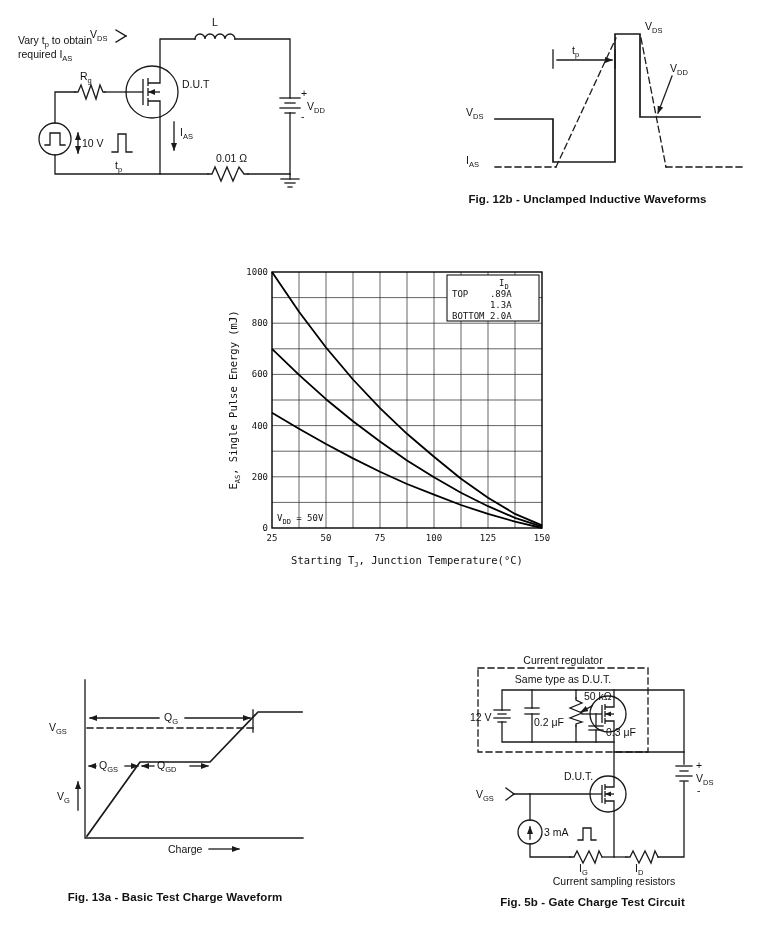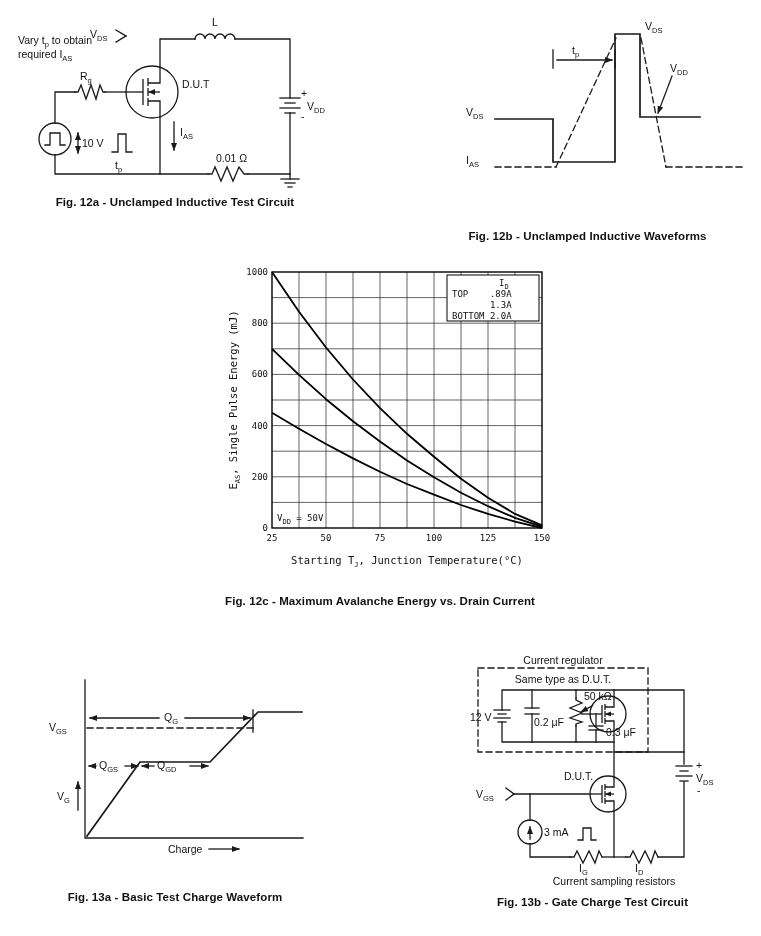--- a/index.html
+++ b/index.html
@@ -104,21 +104,20 @@
     <text class="clbl" x="174" y="74">D.U.T</text>
     <text class="clbl" x="72" y="66"><tspan>R</tspan><tspan class="sub" dy="3">g</tspan></text>
     <text class="clbl" x="74" y="133">10 V</text>
     <text class="clbl" x="107" y="155"><tspan>t</tspan><tspan class="sub" dy="3">p</tspan></text>
     <text class="clbl" x="172" y="122"><tspan>I</tspan><tspan class="sub" dy="3">AS</tspan></text>
     <text class="clbl" x="208" y="148">0.01 Ω</text>
     <text class="clbl" x="293" y="83">+</text>
     <text class="clbl" x="299" y="96"><tspan>V</tspan><tspan class="sub" dy="3">DD</tspan></text>
     <text class="clbl" x="293" y="106">-</text>
   </svg>
-  <div class="caption" style="left:10px; top:196px; width:330px;">Fig. 12a - Unclamped Inductive Test Circuit</div>
 
   <svg class="fig" style="left:420px; top:14px;" width="335" height="178" viewBox="0 0 335 178">
     <path class="ln thick" d="M75,105 H133 V148 H195 V20 H220 V103 H280"></path>
     <g class="ln dash">
       <path d="M75,153 H136"></path>
       <path d="M136,153 L196,24"></path>
       <path d="M221,24 L246,153"></path>
       <path d="M246,153 H325"></path>
     </g>
     <g class="ln">
@@ -126,21 +125,21 @@
       <line x1="195" y1="36" x2="195" y2="54"></line>
       <line x1="137" y1="46" x2="192" y2="46" marker-end="url(#ah)"></line>
     </g>
     <line class="ln" x1="252" y1="62" x2="238" y2="99" marker-end="url(#ah)"></line>
     <text class="clbl" x="152" y="40"><tspan>t</tspan><tspan class="sub" dy="3">p</tspan></text>
     <text class="clbl" x="225" y="16"><tspan>V</tspan><tspan class="sub" dy="3">DS</tspan></text>
     <text class="clbl" x="250" y="58"><tspan>V</tspan><tspan class="sub" dy="3">DD</tspan></text>
     <text class="clbl" x="46" y="102"><tspan>V</tspan><tspan class="sub" dy="3">DS</tspan></text>
     <text class="clbl" x="46" y="150"><tspan>I</tspan><tspan class="sub" dy="3">AS</tspan></text>
   </svg>
-  <div class="caption" style="left:420px; top:193px; width:335px;margin-top:37px;">Fig. 12b - Unclamped Inductive Waveforms</div>
+  <div class="caption" style="left:420px; top:193px; width:335px;">Fig. 12b - Unclamped Inductive Waveforms</div>
 
   <svg class="fig" id="chart-svg" style="left:224px; top:262px;" width="330" height="312" viewBox="0 0 330 312">
       <g stroke="#222" stroke-width="0.7">
         <line x1="75" y1="10" x2="75" y2="266"></line>
         <line x1="102" y1="10" x2="102" y2="266"></line>
         <line x1="129" y1="10" x2="129" y2="266"></line>
         <line x1="156" y1="10" x2="156" y2="266"></line>
         <line x1="183" y1="10" x2="183" y2="266"></line>
         <line x1="210" y1="10" x2="210" y2="266"></line>
         <line x1="237" y1="10" x2="237" y2="266"></line>
@@ -182,21 +181,20 @@
         <rect x="223" y="13" width="92" height="46" fill="#fff" stroke="#000" stroke-width="1"></rect>
         <text x="275" y="24" class="tick"><tspan dy="0">I</tspan><tspan dy="3" class="subsm">D</tspan></text>
         <text x="228" y="35" class="tick" xml:space="preserve" style="white-space: pre;">TOP    .89A</text>
         <text x="228" y="46" class="tick" xml:space="preserve" style="white-space: pre;">       1.3A</text>
         <text x="228" y="57" class="tick" xml:space="preserve" style="white-space: pre;">BOTTOM 2.0A</text>
       </g>
       <text x="53" y="259" class="tick"><tspan dy="0">V</tspan><tspan dy="3" class="subsm">DD</tspan><tspan dy="-3"> = 50V</tspan></text>
       <text x="183" y="302" text-anchor="middle" class="axis"><tspan dy="0">Starting T</tspan><tspan dy="3" class="subsm">J</tspan><tspan dy="-3">, Junction Temperature(°C)</tspan></text>
       <text x="13" y="138" text-anchor="middle" class="axis" transform="rotate(-90 13 138)"><tspan dy="0">E</tspan><tspan dy="3" class="subsm">AS</tspan><tspan dy="-3">, Single Pulse Energy (mJ)</tspan></text>
     </svg>
-  <div class="caption" style="left:160px; top:595px; width:440px;">Fig. 12c - Maximum Avalanche Energy vs. Drain Current</div>
 
   <svg class="fig" style="left:35px; top:658px;" width="290" height="210" viewBox="0 0 290 210">
     <path class="ln" d="M50,22 V180 H268"></path>
     <path class="ln thick" d="M52,178 L105,104 H175 L223,54 H267"></path>
     <path class="ln dash" d="M52,70 H218"></path>
     <line class="ln" x1="218" y1="52" x2="218" y2="74"></line>
     <g class="ln">
       <line x1="55" y1="60" x2="124" y2="60" marker-start="url(#ah)"></line>
       <line x1="150" y1="60" x2="215" y2="60" marker-end="url(#ah)"></line>
     </g>
@@ -287,15 +285,15 @@
     <text class="clbl" x="134" y="128">D.U.T.</text>
     <text class="clbl" x="266" y="117">+</text>
     <text class="clbl" x="266" y="130"><tspan>V</tspan><tspan class="sub" dy="3">DS</tspan></text>
     <text class="clbl" x="267" y="142">-</text>
     <text class="clbl" x="46" y="146"><tspan>V</tspan><tspan class="sub" dy="3">GS</tspan></text>
     <text class="clbl" x="114" y="184">3 mA</text>
     <text class="clbl" x="149" y="220"><tspan>I</tspan><tspan class="sub" dy="3">G</tspan></text>
     <text class="clbl" x="205" y="220"><tspan>I</tspan><tspan class="sub" dy="3">D</tspan></text>
     <text class="clbl" x="184" y="233" text-anchor="middle">Current sampling resistors</text>
   </svg>
-  <div class="caption" style="left:430px; top:896px; width:325px;">Fig. 13b - Gate Charge Test Circuit</div>
+  <div class="caption" style="left:430px; top:896px; width:325px;">Fig. 5b - Gate Charge Test Circuit</div>
 
 </div>
 
 </body></html>

